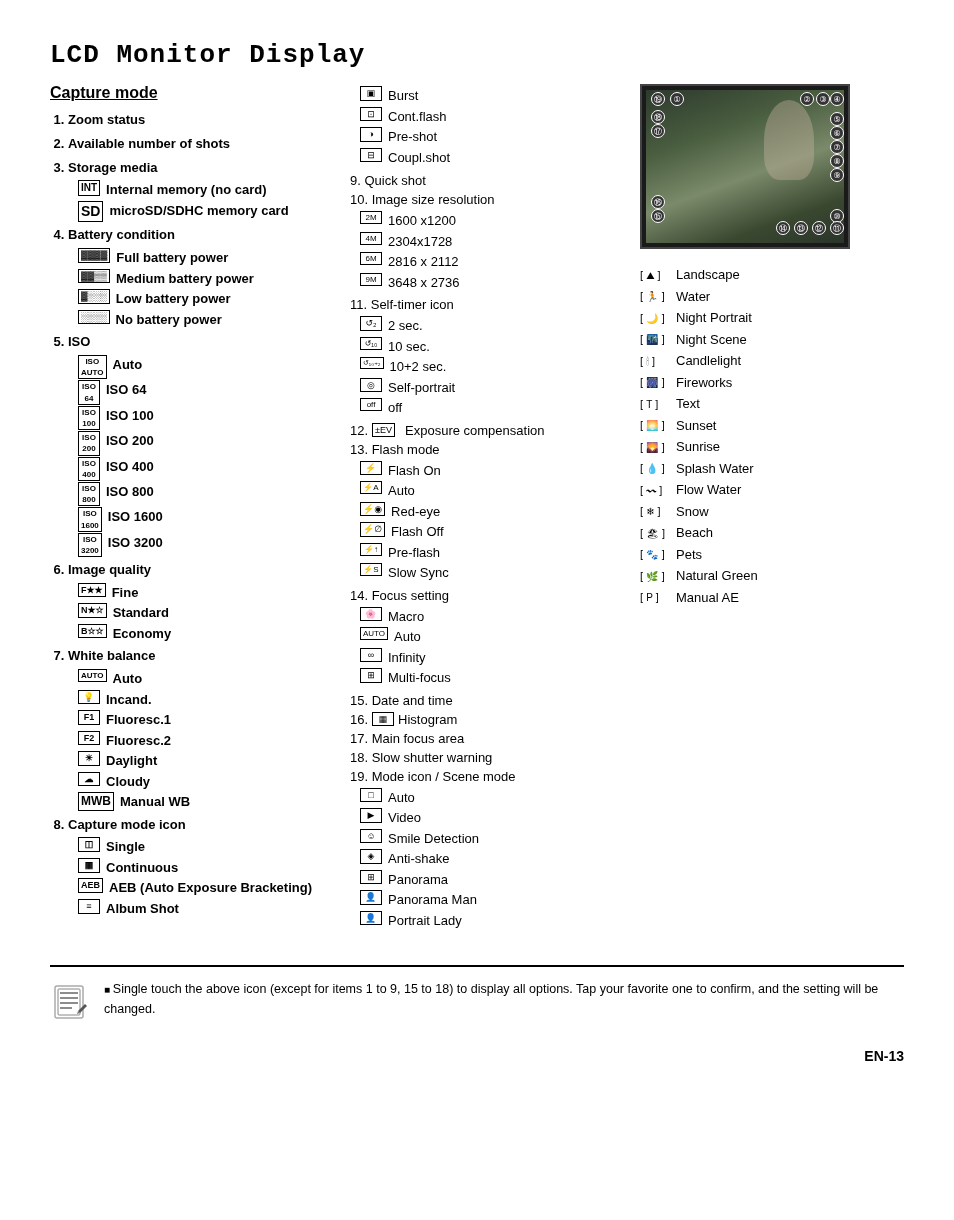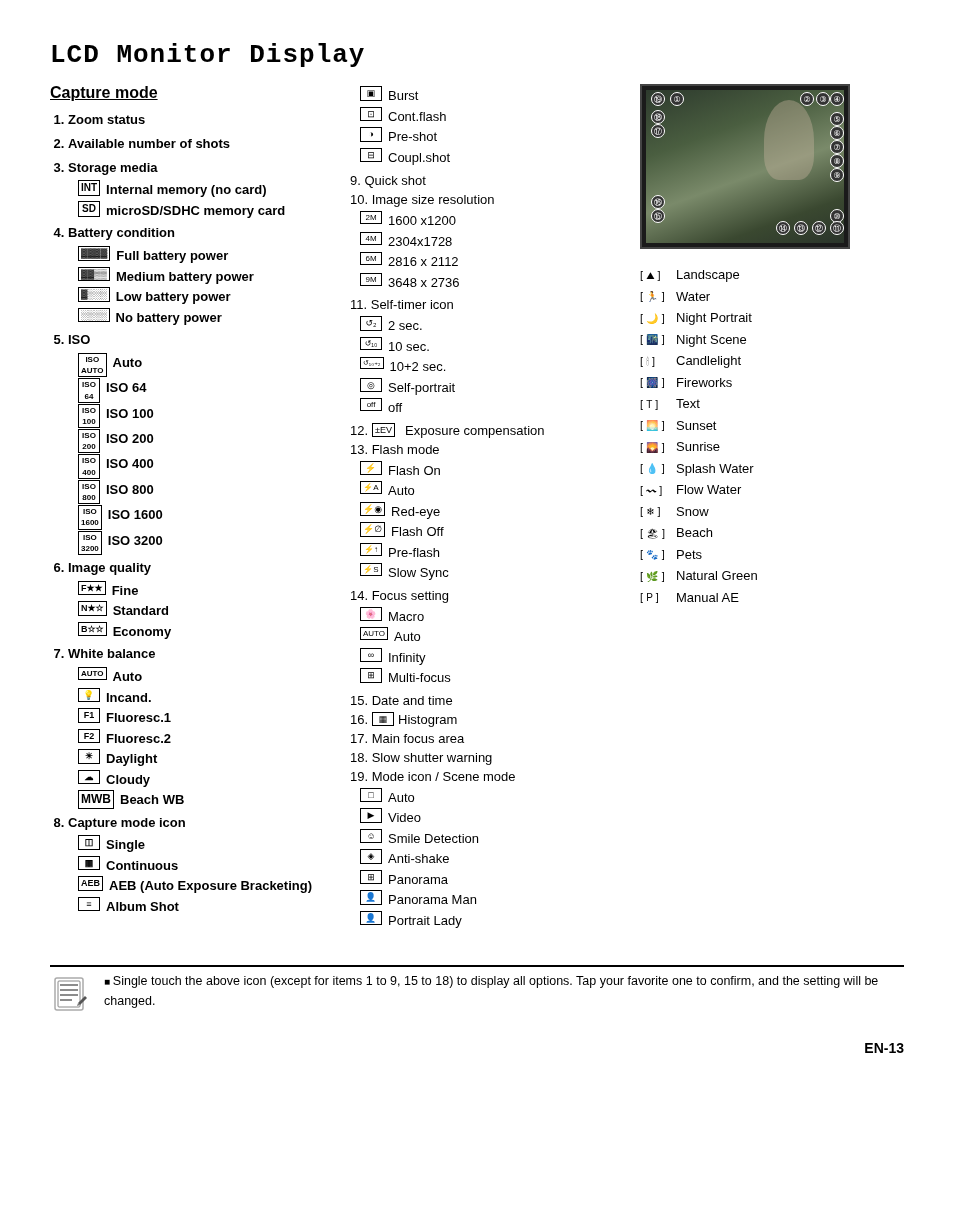--- a/index.html
+++ b/index.html
@@ -92,21 +92,21 @@
       align-items: center;
       margin-bottom: 2px;
       line-height: 1.5;
     }
     .scene-list .icon-bracket {
       min-width: 30px;
     }
     .footer-section {
       margin-top: 30px;
       border-top: 2px solid #000;
-      padding-top: 4px;
+      padding-top: 12px;
       display: flex;
       align-items: flex-start;
       gap: 14px;
     }
     .note-icon {
       font-size: 28px;
       flex-shrink: 0;
       margin-top: 2px;
     }
     .note-text {
@@ -147,21 +147,21 @@
       <li><span>Available number of shots</span></li>
 
       <li>
         <span>Storage media</span>
         <ul class="sub-items">
           <li>
             <span class="icon-box">INT</span>
             <span>Internal memory (no card)</span>
           </li>
           <li>
-            <span class="icon-box" style="font-size:10px;">SD</span>
+            <span class="icon-box" style="font-size:14px;">SD</span>
             <span>microSD/SDHC memory card</span>
           </li>
         </ul>
       </li>
 
       <li>
         <span>Battery condition</span>
         <ul class="sub-items">
           <li>
             <span class="icon-box" style="font-size:9px;">▓▓▓▓</span>
@@ -260,21 +260,21 @@
           <li>
               <span class="icon-box" style="font-size:9px;">☀</span>
               <span>Daylight</span>
             </li>
           <li>
               <span class="icon-box" style="font-size:9px;">☁</span>
               <span>Cloudy</span>
             </li>
           <li>
               <span class="icon-box" style="font-size:12px;">MWB</span>
-              <span>Beach WB</span>
+              <span>Manual WB</span>
             </li>
         </ul>
       </li>
 
       <li>
         <span>Capture mode icon</span>
         <ul class="sub-items">
           <li>
               <span class="icon-box" style="font-size:9px;">◫</span>
               <span>Single</span>

